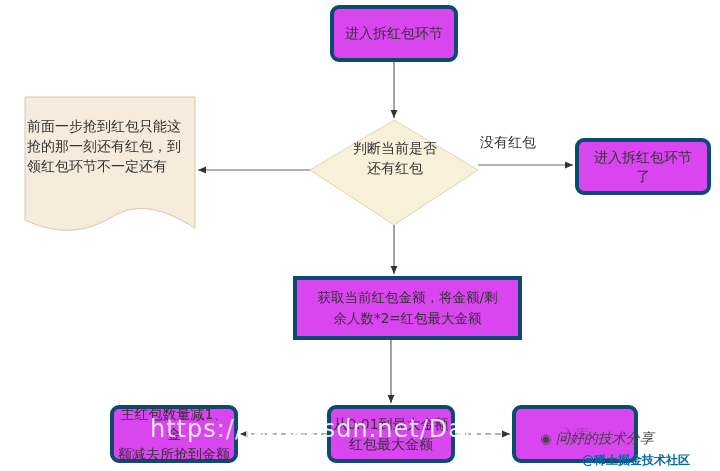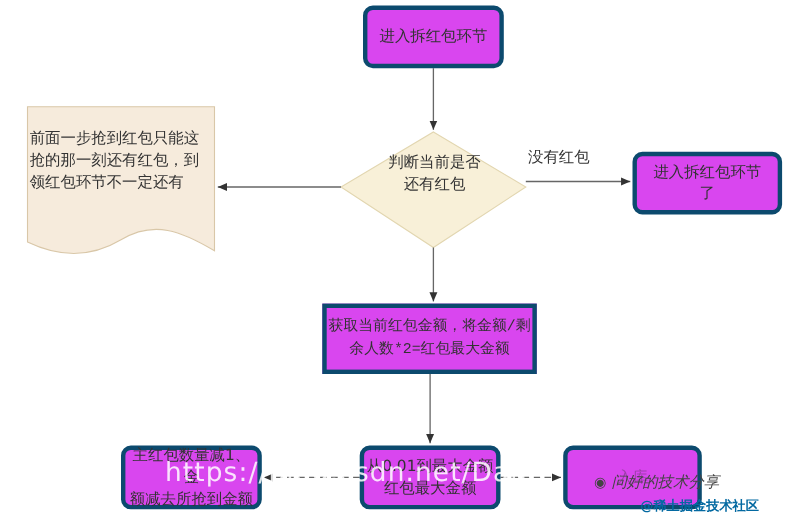--- a/index.html
+++ b/index.html
@@ -75,21 +75,21 @@
 抢的那一刻还有红包，到
 领红包环节不一定还有</div>
 
 <div class="label" style="left:480px; top:134px;">没有红包</div>
 
 <div class="node rounded" style="left:575px; top:138px; width:136px; height:57px; white-space:pre-line; line-height:19px;">
   <span>进入拆红包环节
 了</span>
 </div>
 
-<div class="node" style="left:293px; top:276px; width:195px; height:64px; white-space:pre-line; line-height:21px; font-size:13.5px;font-family:Liberation Mono, monospace;">
+<div class="node" style="left:293px; top:276px; width:229px; height:64px; white-space:pre-line; line-height:21px; font-size:13.5px;">
   <span>获取当前红包金额，将金额/剩
 余人数*2=红包最大金额</span>
 </div>
 
 <div class="node rounded" style="left:327px; top:405px; width:128px; height:58px; white-space:pre-line; line-height:20px;">
   <span>从0.01到最大金额
 红包最大金额</span>
 </div>
 
 <div class="node rounded" style="left:110px; top:405px; width:128px; height:58px; white-space:pre-line; line-height:20px;">

